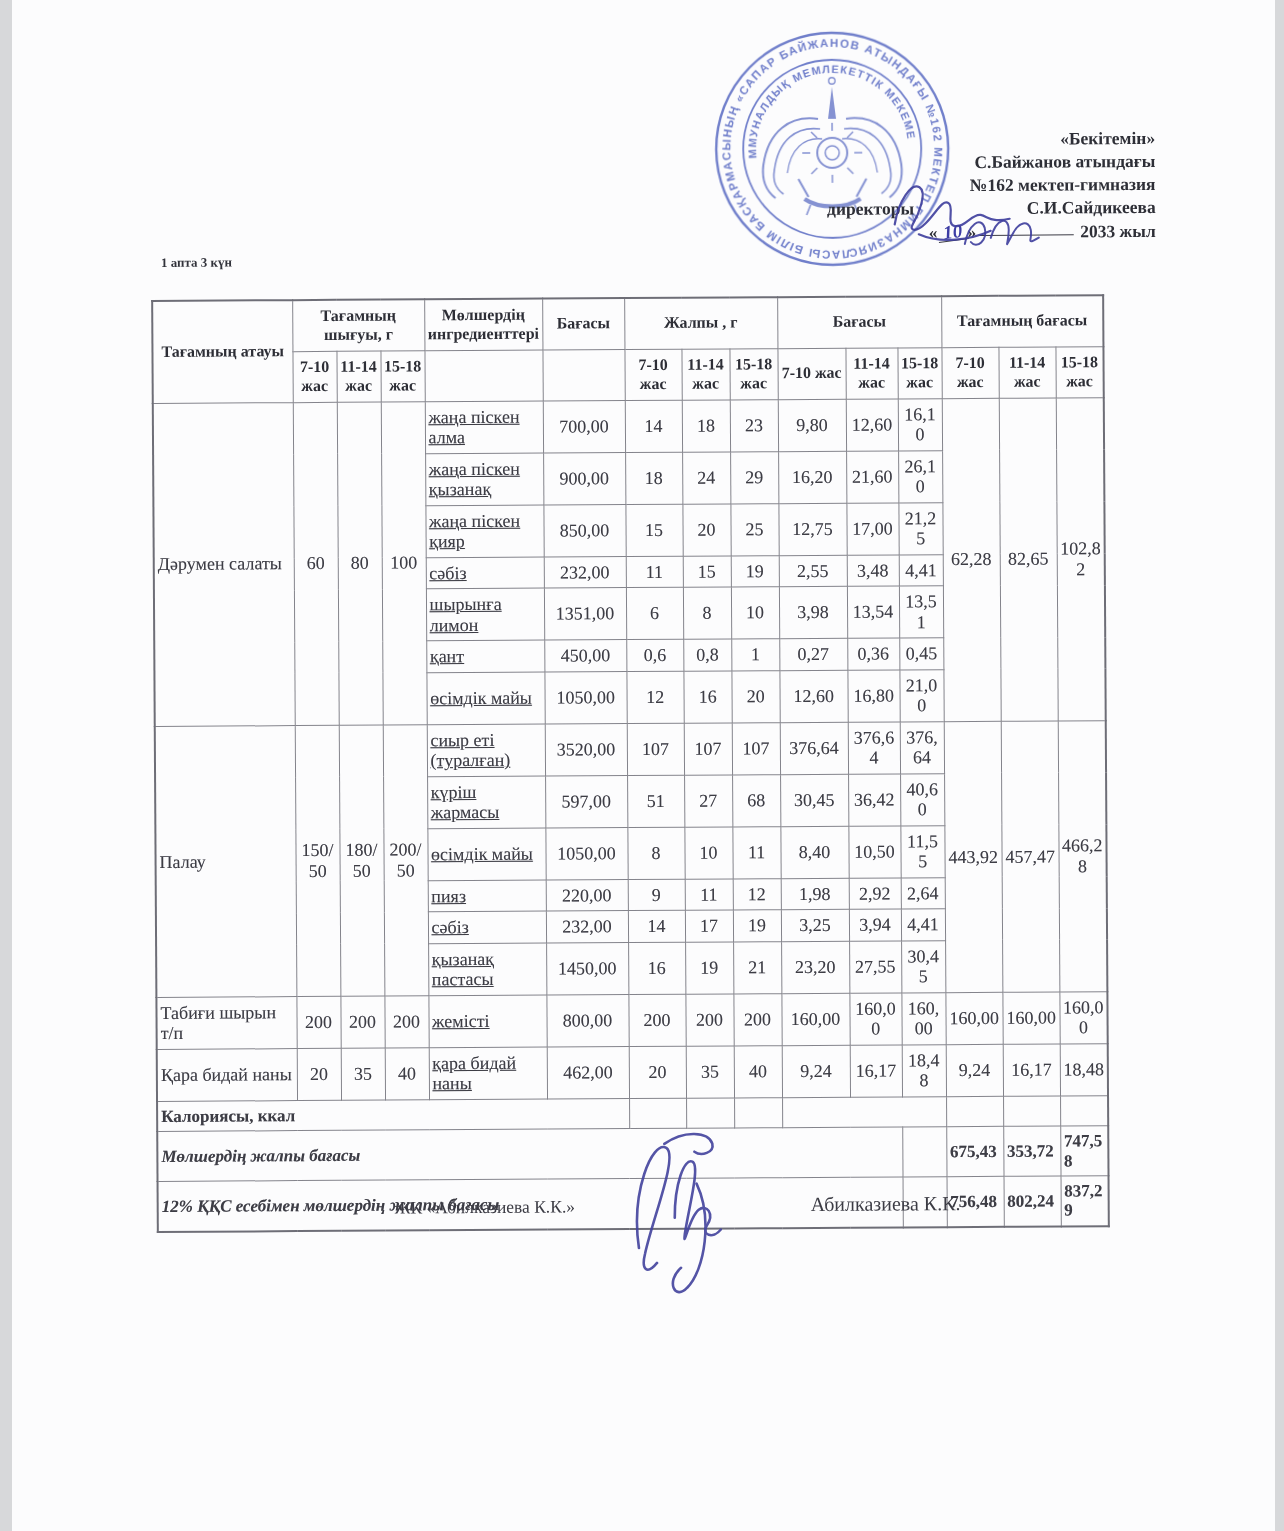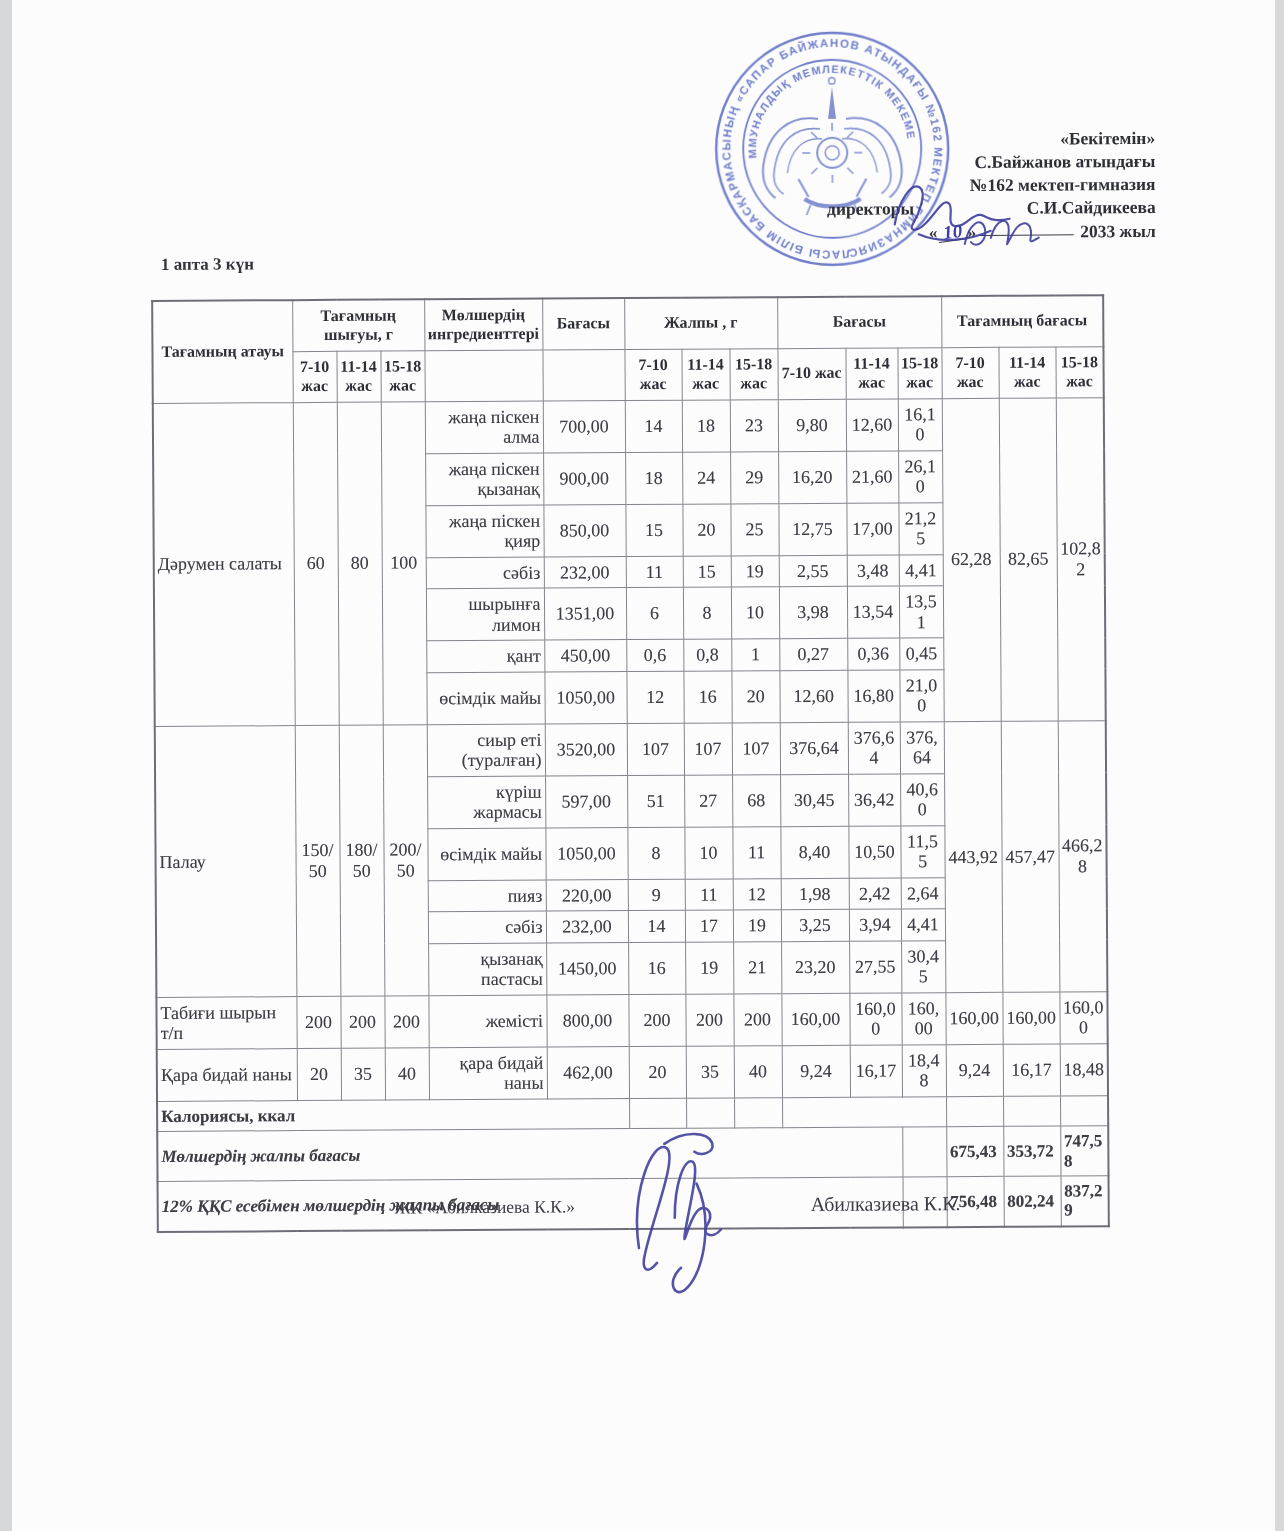--- a/index.html
+++ b/index.html
@@ -11,42 +11,42 @@
   .approval{position:absolute;top:130px;right:116px;width:460px;text-align:right;
             font-weight:bold;font-size:17.5px;line-height:23px;color:#2e2f37;}
   .approval .line{display:block;}
   .role-line{display:flex;justify-content:flex-end;align-items:flex-end;}
   .role-gap{display:inline-block;width:104px;}
   .date-line{margin-top:1px;}
   .hand-day{display:inline-block;min-width:30px;text-align:center;border-bottom:1.6px solid #3c3c46;
             font-style:italic;color:#3d3da5;transform:rotate(-7deg);font-size:19px;line-height:17px;}
   .blank-line{display:inline-block;width:94px;height:4px;border-bottom:1.6px solid #3c3c46;margin:0 6px 2px 4px;}
 
-  .week-label{position:absolute;left:152px;top:252px;font-weight:bold;font-size:17px;color:#32333b;}
+  .week-label{position:absolute;left:152px;top:252px;font-weight:bold;font-size:13px;color:#32333b;}
 
   
   .stamp{position:absolute;left:698px;top:24px;opacity:.82;filter:blur(.4px);}
   .ink{position:absolute;opacity:.9;}
   .sig-director{left:880px;top:176px;}
   .sig-month{left:948px;top:212px;}
   .sig-main{left:584px;top:1122px;}
 
   
   table.menu{position:absolute;left:142px;top:297px;width:951px;border-collapse:collapse;
              table-layout:fixed;font-size:18px;}
   .menu th,.menu td{border:1px solid #84848c;overflow:hidden;}
   .menu{border:2px solid #6e6e77;}
   .menu th{font-size:16px;font-weight:bold;line-height:1.18;padding:6px 2px;color:#2d2e36;
            text-align:center;vertical-align:middle;overflow-wrap:break-word;}
   .menu td{line-height:1.14;padding:5px 3px;color:#3d3d45;vertical-align:middle;
            text-shadow:0 0 .5px rgba(70,70,85,.4);}
   .num{text-align:center;word-break:break-all;}
   .t-top{vertical-align:top;}
   .name-cell{text-align:left;vertical-align:top;padding:5px 2px 5px 6px;overflow-wrap:break-word;}
-  .ing-cell{text-align:right;padding-left:5px;overflow-wrap:break-word;}
+  .ing-cell{text-align:left;padding-left:5px;overflow-wrap:break-word;text-decoration:underline;}
   .bold-label{font-weight:bold;text-align:left;padding-left:7px;font-size:17px;color:#2e2f37;}
   .sum-label{font-weight:bold;font-style:italic;text-align:left;padding:7px 2px 7px 7px;font-size:17px;color:#2e2f37;}
   .sum-val{font-weight:bold;font-size:17px;text-align:left;vertical-align:top;word-break:break-all;
            padding:4px 2px 4px 4px;color:#2e2f37;}
 
   
   .footer-company{position:absolute;left:380px;top:1196px;font-size:17.5px;color:#3b3b44;}
   .footer-name{position:absolute;left:796px;top:1194px;font-size:20px;color:#3b3b44;}
 </style>
 </head>
@@ -290,21 +290,21 @@
             <td class="num">10,50</td>
             <td class="num">11,55</td>
           </tr>
           <tr>
             <td class="ing-cell">пияз</td>
             <td class="num">220,00</td>
             <td class="num">9</td>
             <td class="num">11</td>
             <td class="num">12</td>
             <td class="num">1,98</td>
-            <td class="num">2,42</td>
+            <td class="num">2,92</td>
             <td class="num">2,64</td>
           </tr>
           <tr>
             <td class="ing-cell">сәбіз</td>
             <td class="num">232,00</td>
             <td class="num">14</td>
             <td class="num">17</td>
             <td class="num">19</td>
             <td class="num">3,25</td>
             <td class="num">3,94</td>

